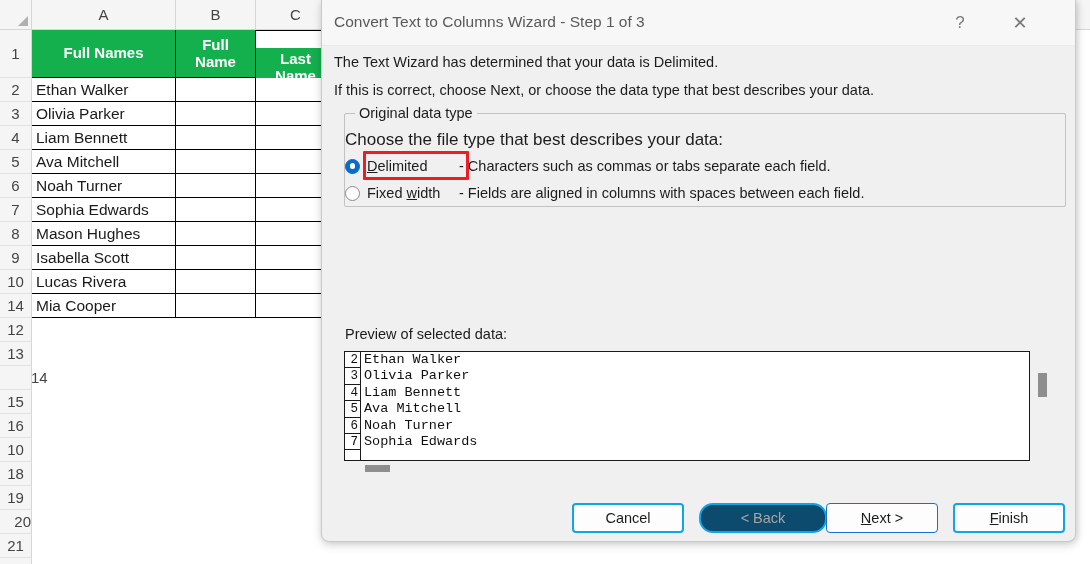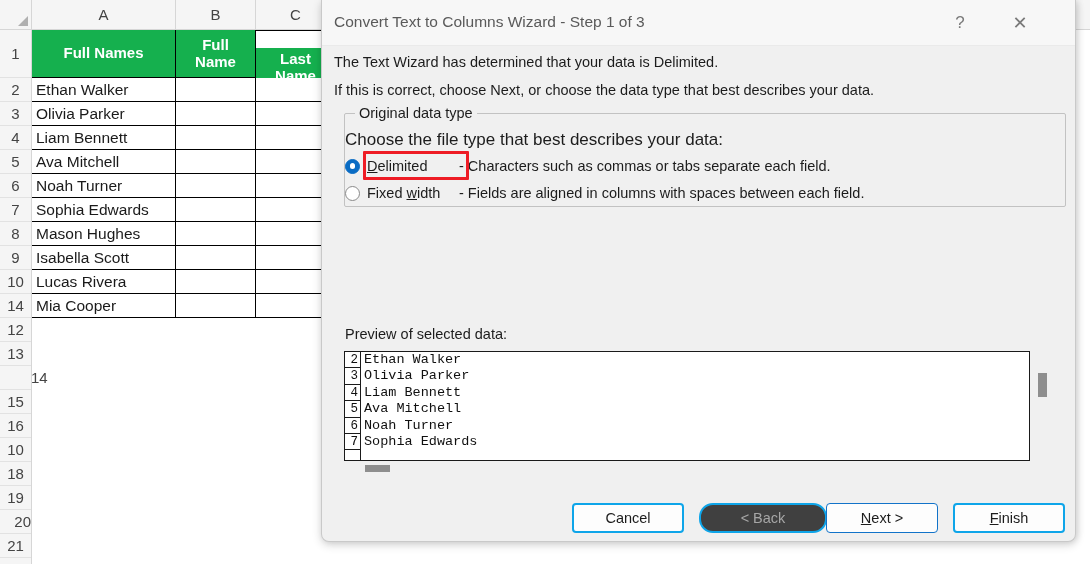--- a/index.html
+++ b/index.html
@@ -270,21 +270,21 @@
     border-radius: 4px;
     font-family: "Liberation Sans", sans-serif;
     font-size: 14.5px;
     color: #1c1c1c;
     display: flex; align-items: center; justify-content: center;
     cursor: default;
     white-space: nowrap;
   }
   .dlgbtn .acc { text-decoration: underline; }
   #btn-cancel { left: 250px; width: 112px; }
-  #btn-back   { left: 377px; width: 128px; color: #a6a6a6; background:#404040;border-radius:14px; }
+  #btn-back   { left: 377px; width: 128px; color: #a6a6a6; background:#0c4a6e;border-radius:14px; }
   #btn-next   { left: 504px; width: 112px; border: 1.6px solid #1273c9; }
   #btn-finish { left: 631px; width: 112px; }
 </style>
 </head>
 <body>
 
 <div id="sheet">
 
   <div id="corner">
     <div class="tri"></div>

